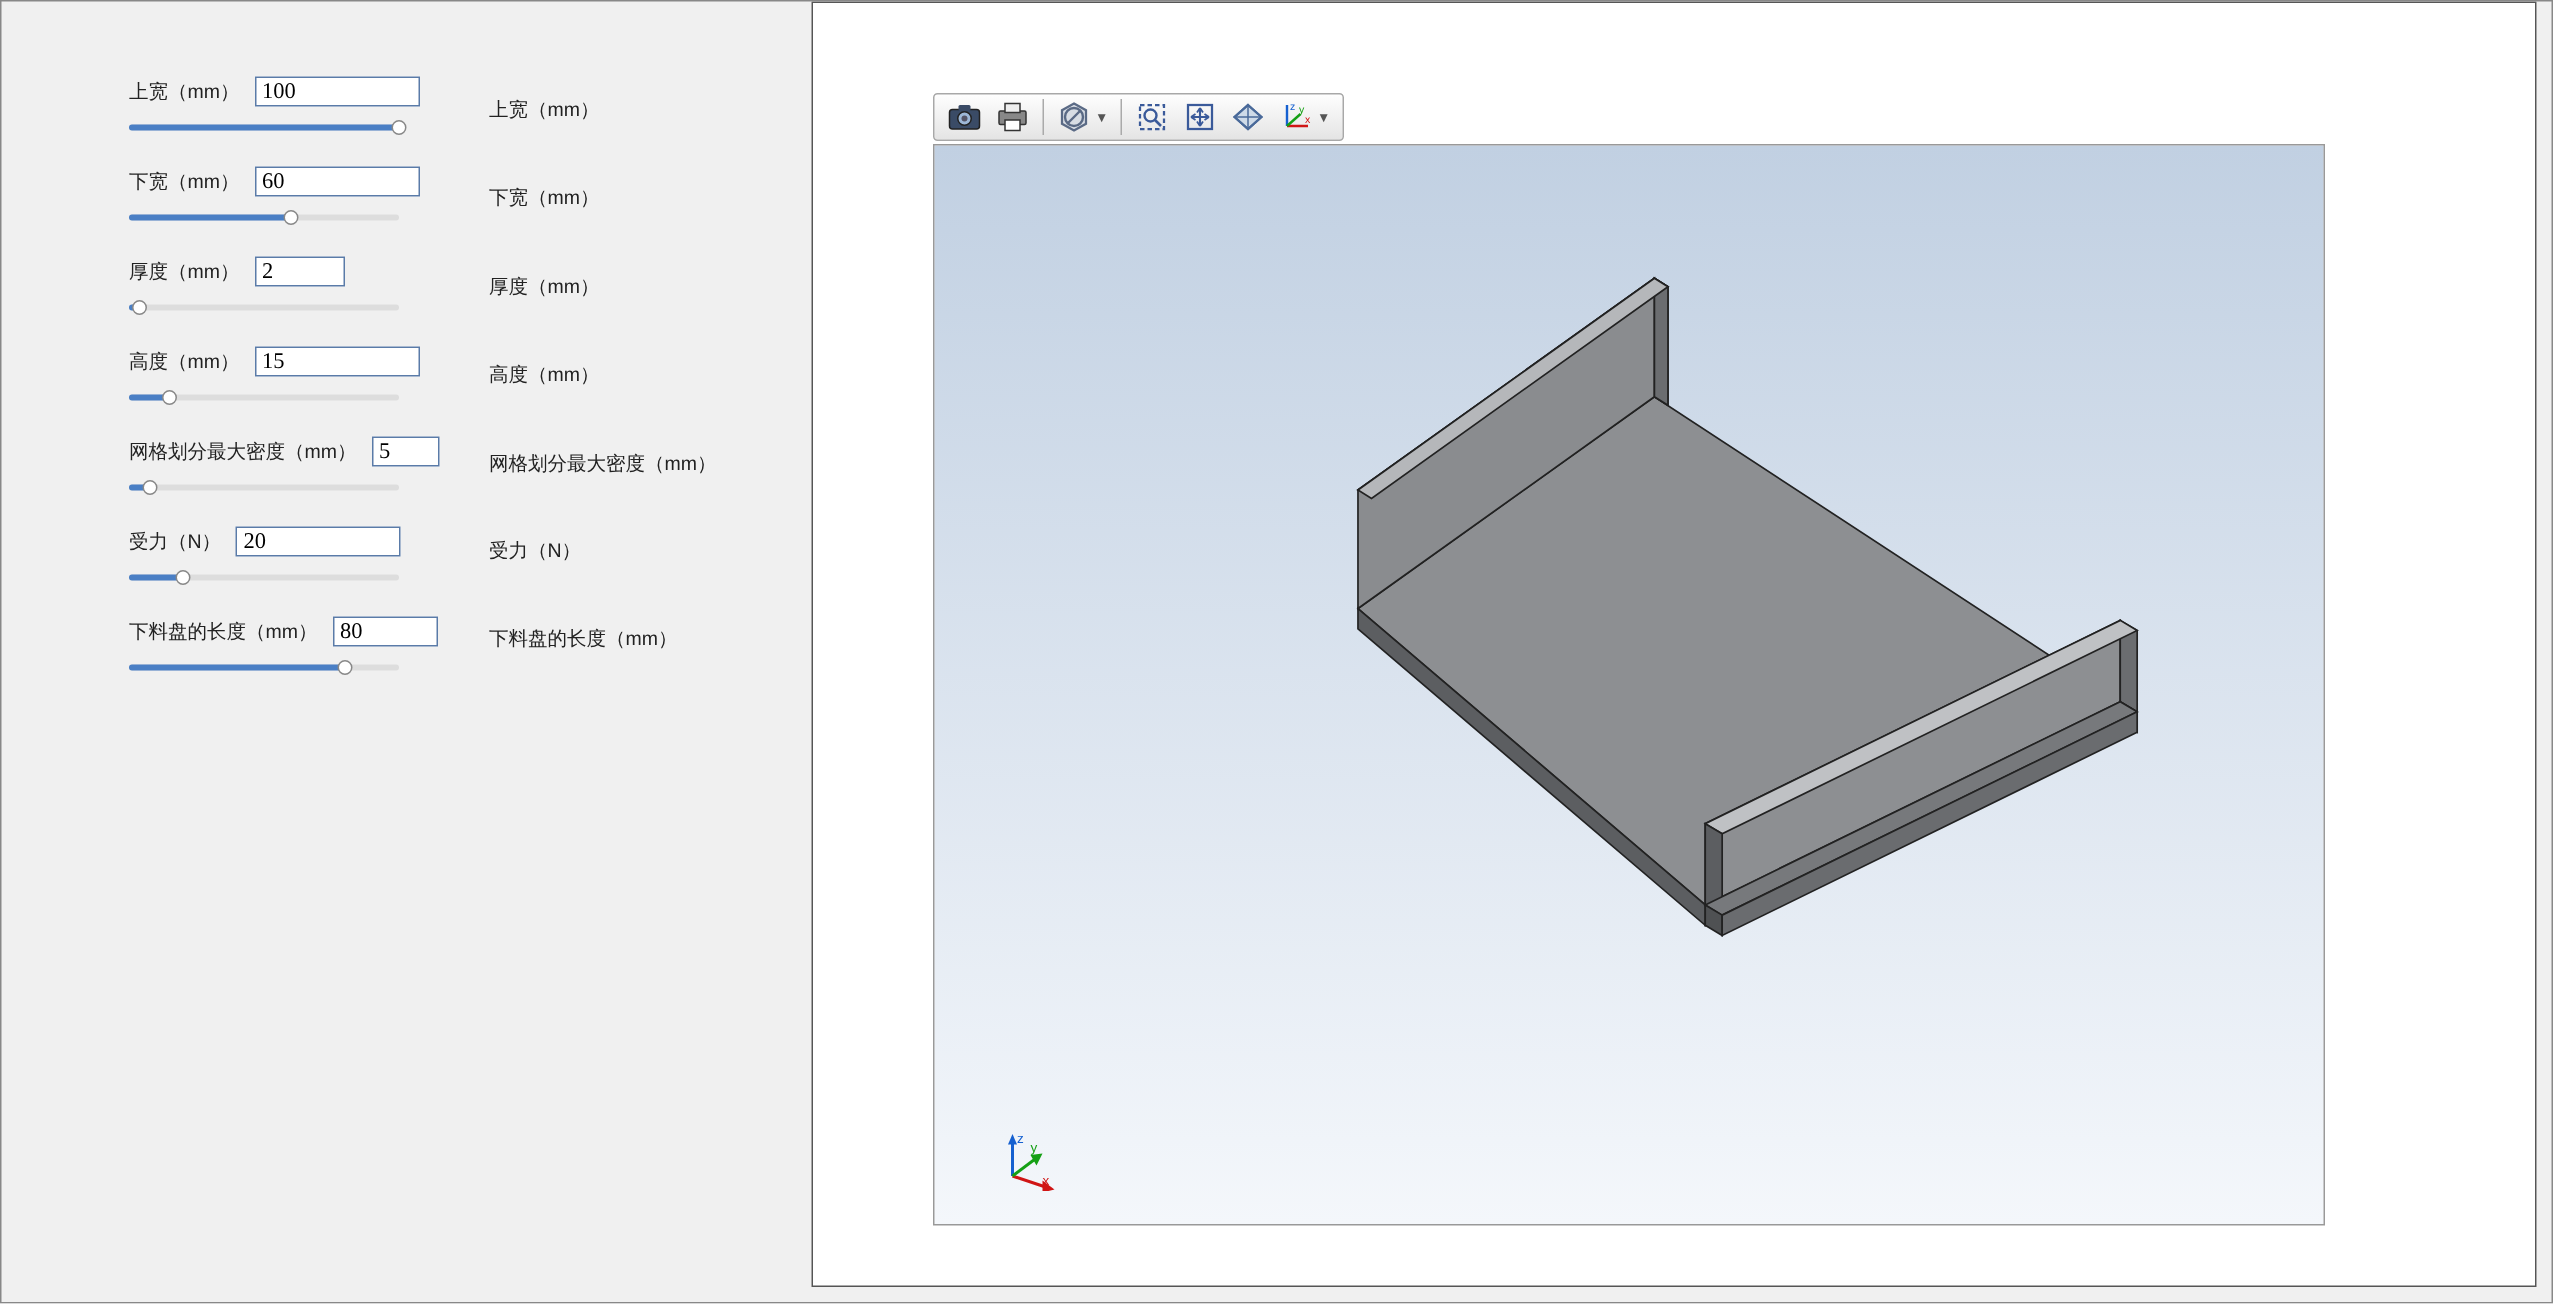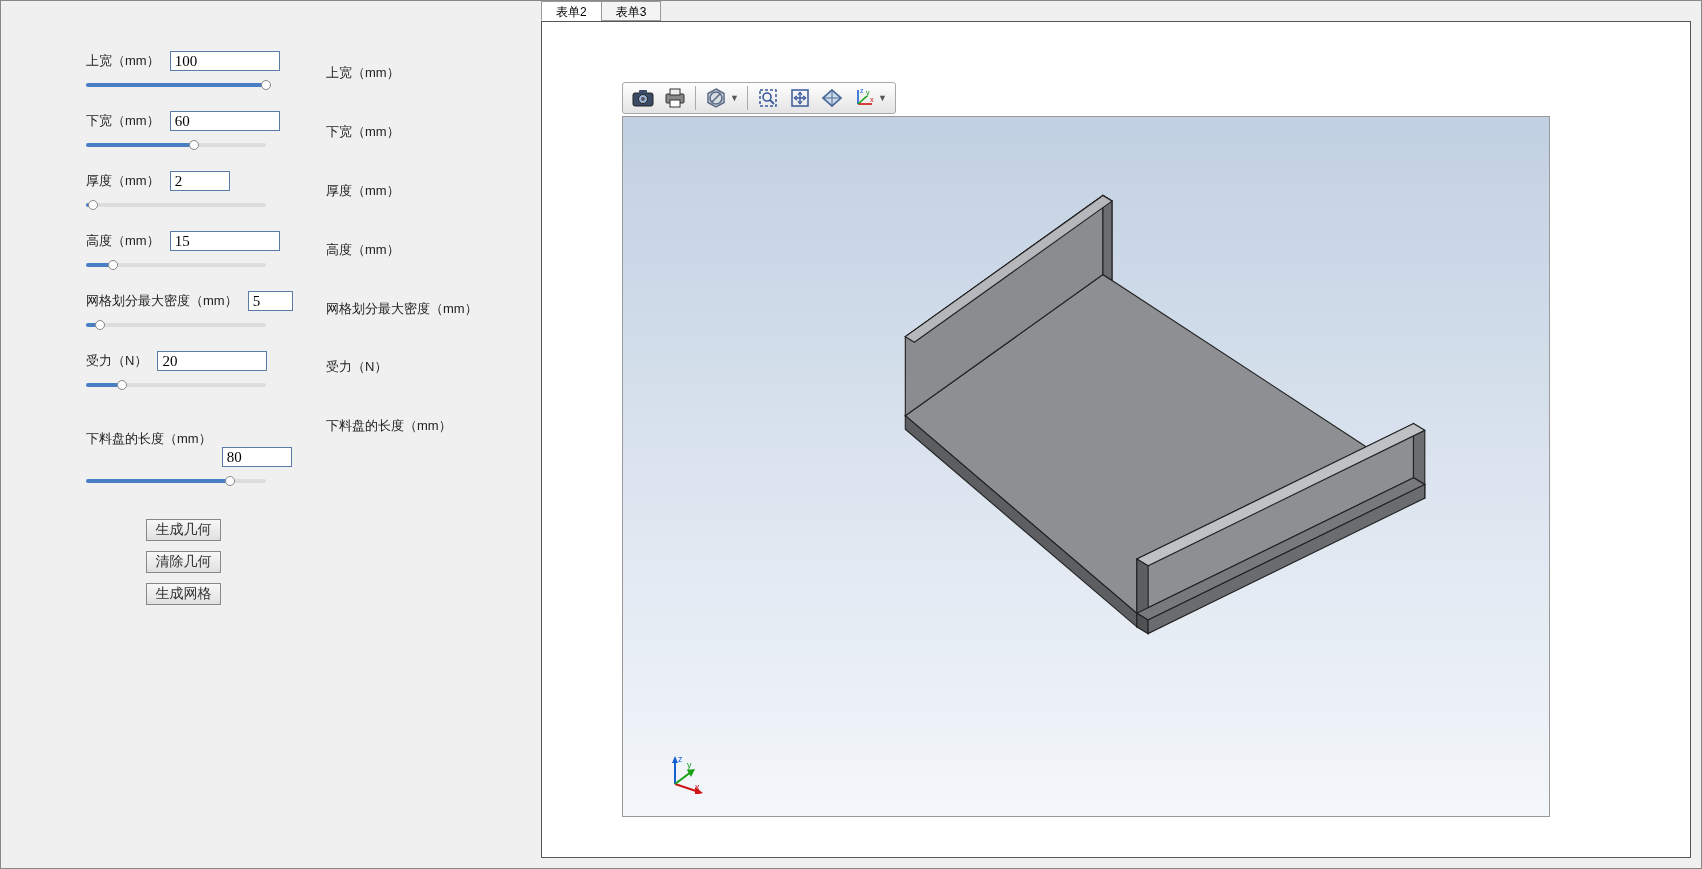--- a/index.html
+++ b/index.html
@@ -250,49 +250,40 @@
     </div>
     <div class="slider-wrap">
       <div class="slider">
           <div class="slider-track" style="width:36px"></div>
           <div class="slider-thumb" style="left:36px"></div>
         </div>
     </div>
 
     <div class="param-row">
       <span class="param-label">下料盘的长度（mm）</span>
-      <input class="param-input" style="width: 70px; margin-top: 36px;" value="80">
+      <input class="param-input" style="width: 70px;" value="80">
     </div>
     <div class="slider-wrap">
       <div class="slider">
           <div class="slider-track" style="width:144px"></div>
           <div class="slider-thumb" style="left:144px"></div>
         </div>
     </div>
 
     <div class="second-col sc1">上宽（mm）</div>
     <div class="second-col sc2">下宽（mm）</div>
     <div class="second-col sc3">厚度（mm）</div>
     <div class="second-col sc4">高度（mm）</div>
     <div class="second-col sc5">网格划分最大密度（mm）</div>
     <div class="second-col sc6">受力（N）</div>
     <div class="second-col sc7">下料盘的长度（mm）</div>
 
-    <div class="buttons">
-      <button class="btn">生成几何</button>
-      <button class="btn">清除几何</button>
-      <button class="btn" style="margin-top:6px">生成网格</button>
-    </div>
   </div>
 
   <div class="right-panel">
-    <div class="tabs">
-      <div class="tab active">表单2</div>
-      <div class="tab">表单3</div>
-    </div>
 
     <div class="viewer-frame">
 
       <div class="toolbar">
         <div class="tb-btn">
           <svg width="22" height="18" viewBox="0 0 22 18">
               <rect x="1" y="4" width="20" height="13" rx="2" fill="#3a4b66" stroke="#222"></rect>
               <rect x="7" y="1" width="8" height="4" rx="1" fill="#3a4b66"></rect>
               <circle cx="11" cy="10" r="4.5" fill="#9db7d6" stroke="#222"></circle>
               <circle cx="11" cy="10" r="2" fill="#556"></circle>

